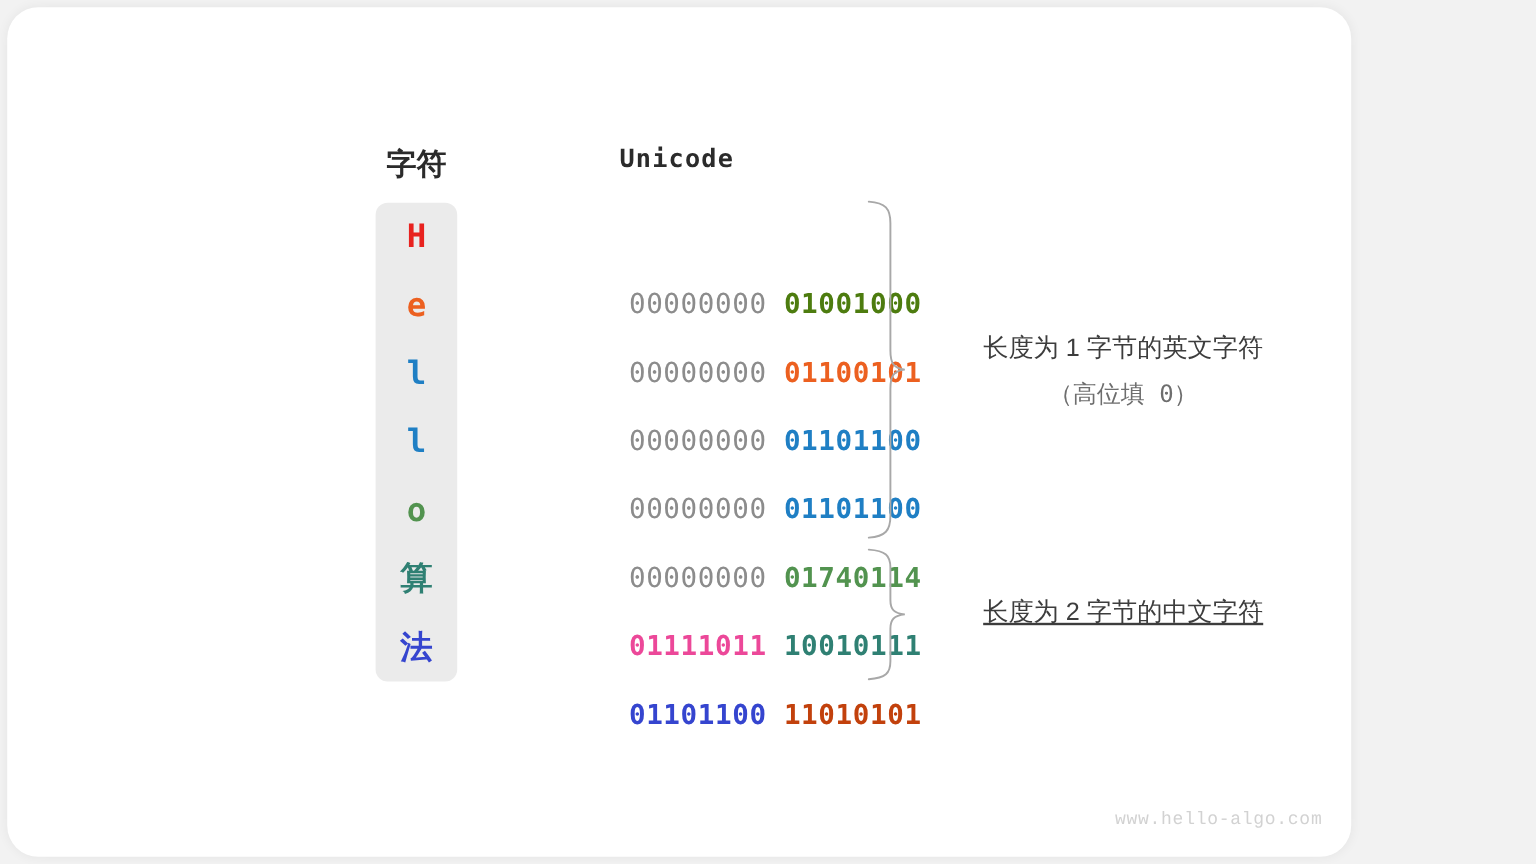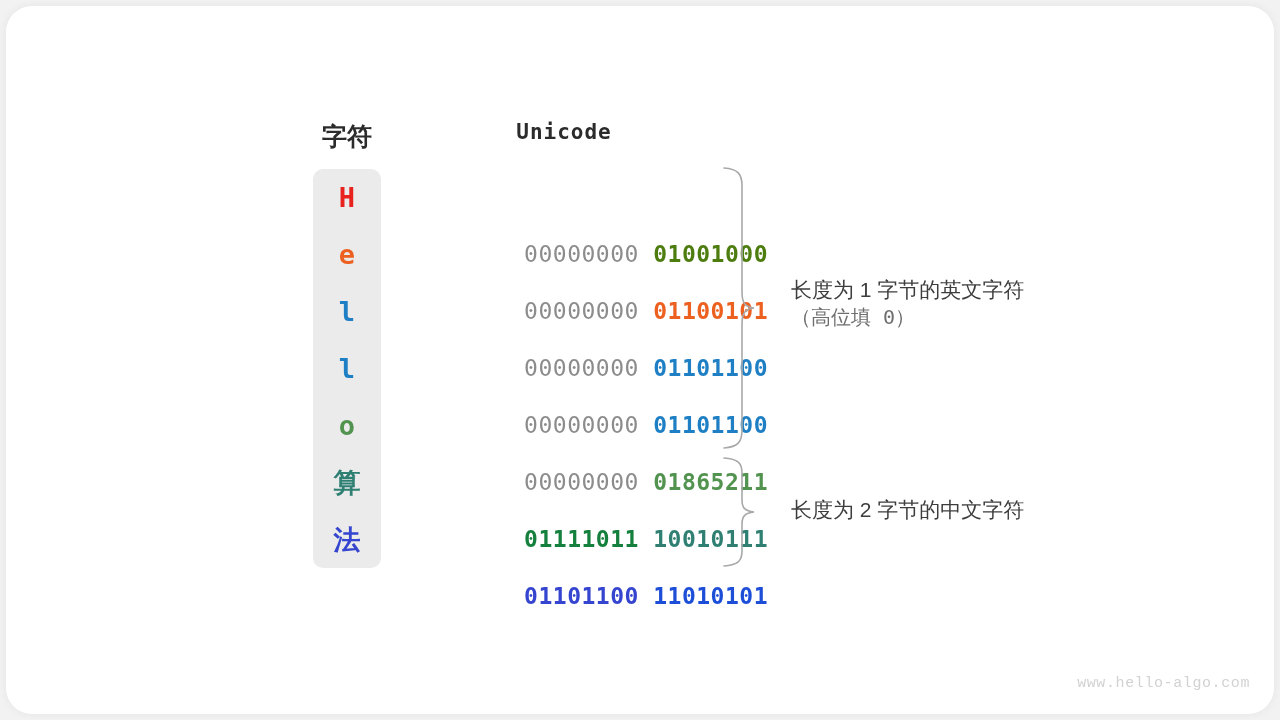--- a/index.html
+++ b/index.html
@@ -18,21 +18,21 @@
   #figure-root {
     position: relative;
     width: 1280px;
     height: 720px;
     background: #f2f2f2;
   }
   #card {
     position: absolute;
     left: 6px;
     top: 6px;
-    width: 1268px;
+    width: 1120px;
     height: 708px;
     background: #ffffff;
     border-radius: 26px;
     box-shadow: 0 0 10px rgba(0,0,0,0.06);
     overflow: hidden;
   }
 
   
   .col-header {
     position: absolute;
@@ -98,26 +98,27 @@
   .bin-sep { color: transparent; }
 
   
   .brace { position: absolute; }
 
   
   .annotation {
     position: absolute;
     color: #3d3d3d;
     font-size: 21px;
-    text-align: left;
+    text-align: center;
     white-space: nowrap;
     font-family: "Liberation Sans", "DejaVu Sans", sans-serif;
   }
   .annotation .sub {
     display: block;
+    margin-top: 11px;
     color: #6e6e6e;
     font-family: "DejaVu Sans Mono", "Liberation Mono", monospace;
     font-size: 20px;
   }
 
   
   #watermark {
     position: absolute;
     right: 24px;
     bottom: 22px;
@@ -152,44 +153,44 @@
     <div class="bin-row" style="top:220px">
       <span class="bin-hi" style="color: rgb(140, 140, 140);">00000000</span><span class="bin-sep">_</span><span style="color: rgb(236, 96, 32);">01100101</span>
     </div>
     <div class="bin-row" style="top:277px">
       <span class="bin-hi" style="color: rgb(140, 140, 140);">00000000</span><span class="bin-sep">_</span><span style="color: rgb(31, 127, 196);">01101100</span>
     </div>
     <div class="bin-row" style="top:334px">
       <span class="bin-hi" style="color: rgb(140, 140, 140);">00000000</span><span class="bin-sep">_</span><span style="color: rgb(31, 127, 196);">01101100</span>
     </div>
     <div class="bin-row" style="top:391px">
-      <span class="bin-hi" style="color: rgb(140, 140, 140);">00000000</span><span class="bin-sep">_</span><span style="color: rgb(82, 147, 79);">01865211</span>
+      <span class="bin-hi" style="color: rgb(140, 140, 140);">00000000</span><span class="bin-sep">_</span><span style="color: rgb(82, 147, 79);">01740114</span>
     </div>
     <div class="bin-row" style="top:448px">
-      <span style="color: #15803d;">01111011</span><span class="bin-sep">_</span><span style="color: rgb(47, 128, 115); text-align: right;">10010111</span>
+      <span style="color: #ec4899;">01111011</span><span class="bin-sep">_</span><span style="color: rgb(47, 128, 115); text-align: right;">10010111</span>
     </div>
     <div class="bin-row" style="top:505px">
-      <span style="color: rgb(53, 69, 207);">01101100</span><span class="bin-sep">_</span><span style="color: #1d4ed8;">11010101</span>
+      <span style="color: rgb(53, 69, 207);">01101100</span><span class="bin-sep">_</span><span style="color: #c2410c;">11010101</span>
     </div>
 
     <svg class="brace" style="left:712px; top:158px; width:40px; height:288px" viewBox="0 0 40 288">
       <path d="M 6 4 C 20 5 24 10 24 22 L 24 128 C 24 139 27 143 36 144
                C 27 145 24 149 24 160 L 24 266 C 24 278 20 283 6 284" fill="none" stroke="#a8a8a8" stroke-width="1.6" stroke-linecap="round"></path>
     </svg>
 
     <svg class="brace" style="left:712px; top:448px; width:40px; height:116px" viewBox="0 0 40 116">
       <path d="M 6 4 C 20 5 24 9 24 19 L 24 46 C 24 54 27 57 36 58
                C 27 59 24 62 24 70 L 24 97 C 24 107 20 111 6 112" fill="none" stroke="#a8a8a8" stroke-width="1.6" stroke-linecap="round"></path>
     </svg>
 
     <div class="annotation" style="left:785px; top:270px; width:290px;">
       <span>长度为 1 字节的英文字符</span>
       <span class="sub">（高位填 0）</span>
     </div>
 
-    <div class="annotation" style="left:785px; top:490px; width:290px;">
+    <div class="annotation" style="left:785px; top:490px; width:290px;text-decoration:underline;">
       <span>长度为 2 字节的中文字符</span>
     </div>
 
     <div id="watermark" style="color: rgb(210, 210, 210);">www.hello-algo.com</div>
 
   </div>
 </div>
 
 </body></html>

